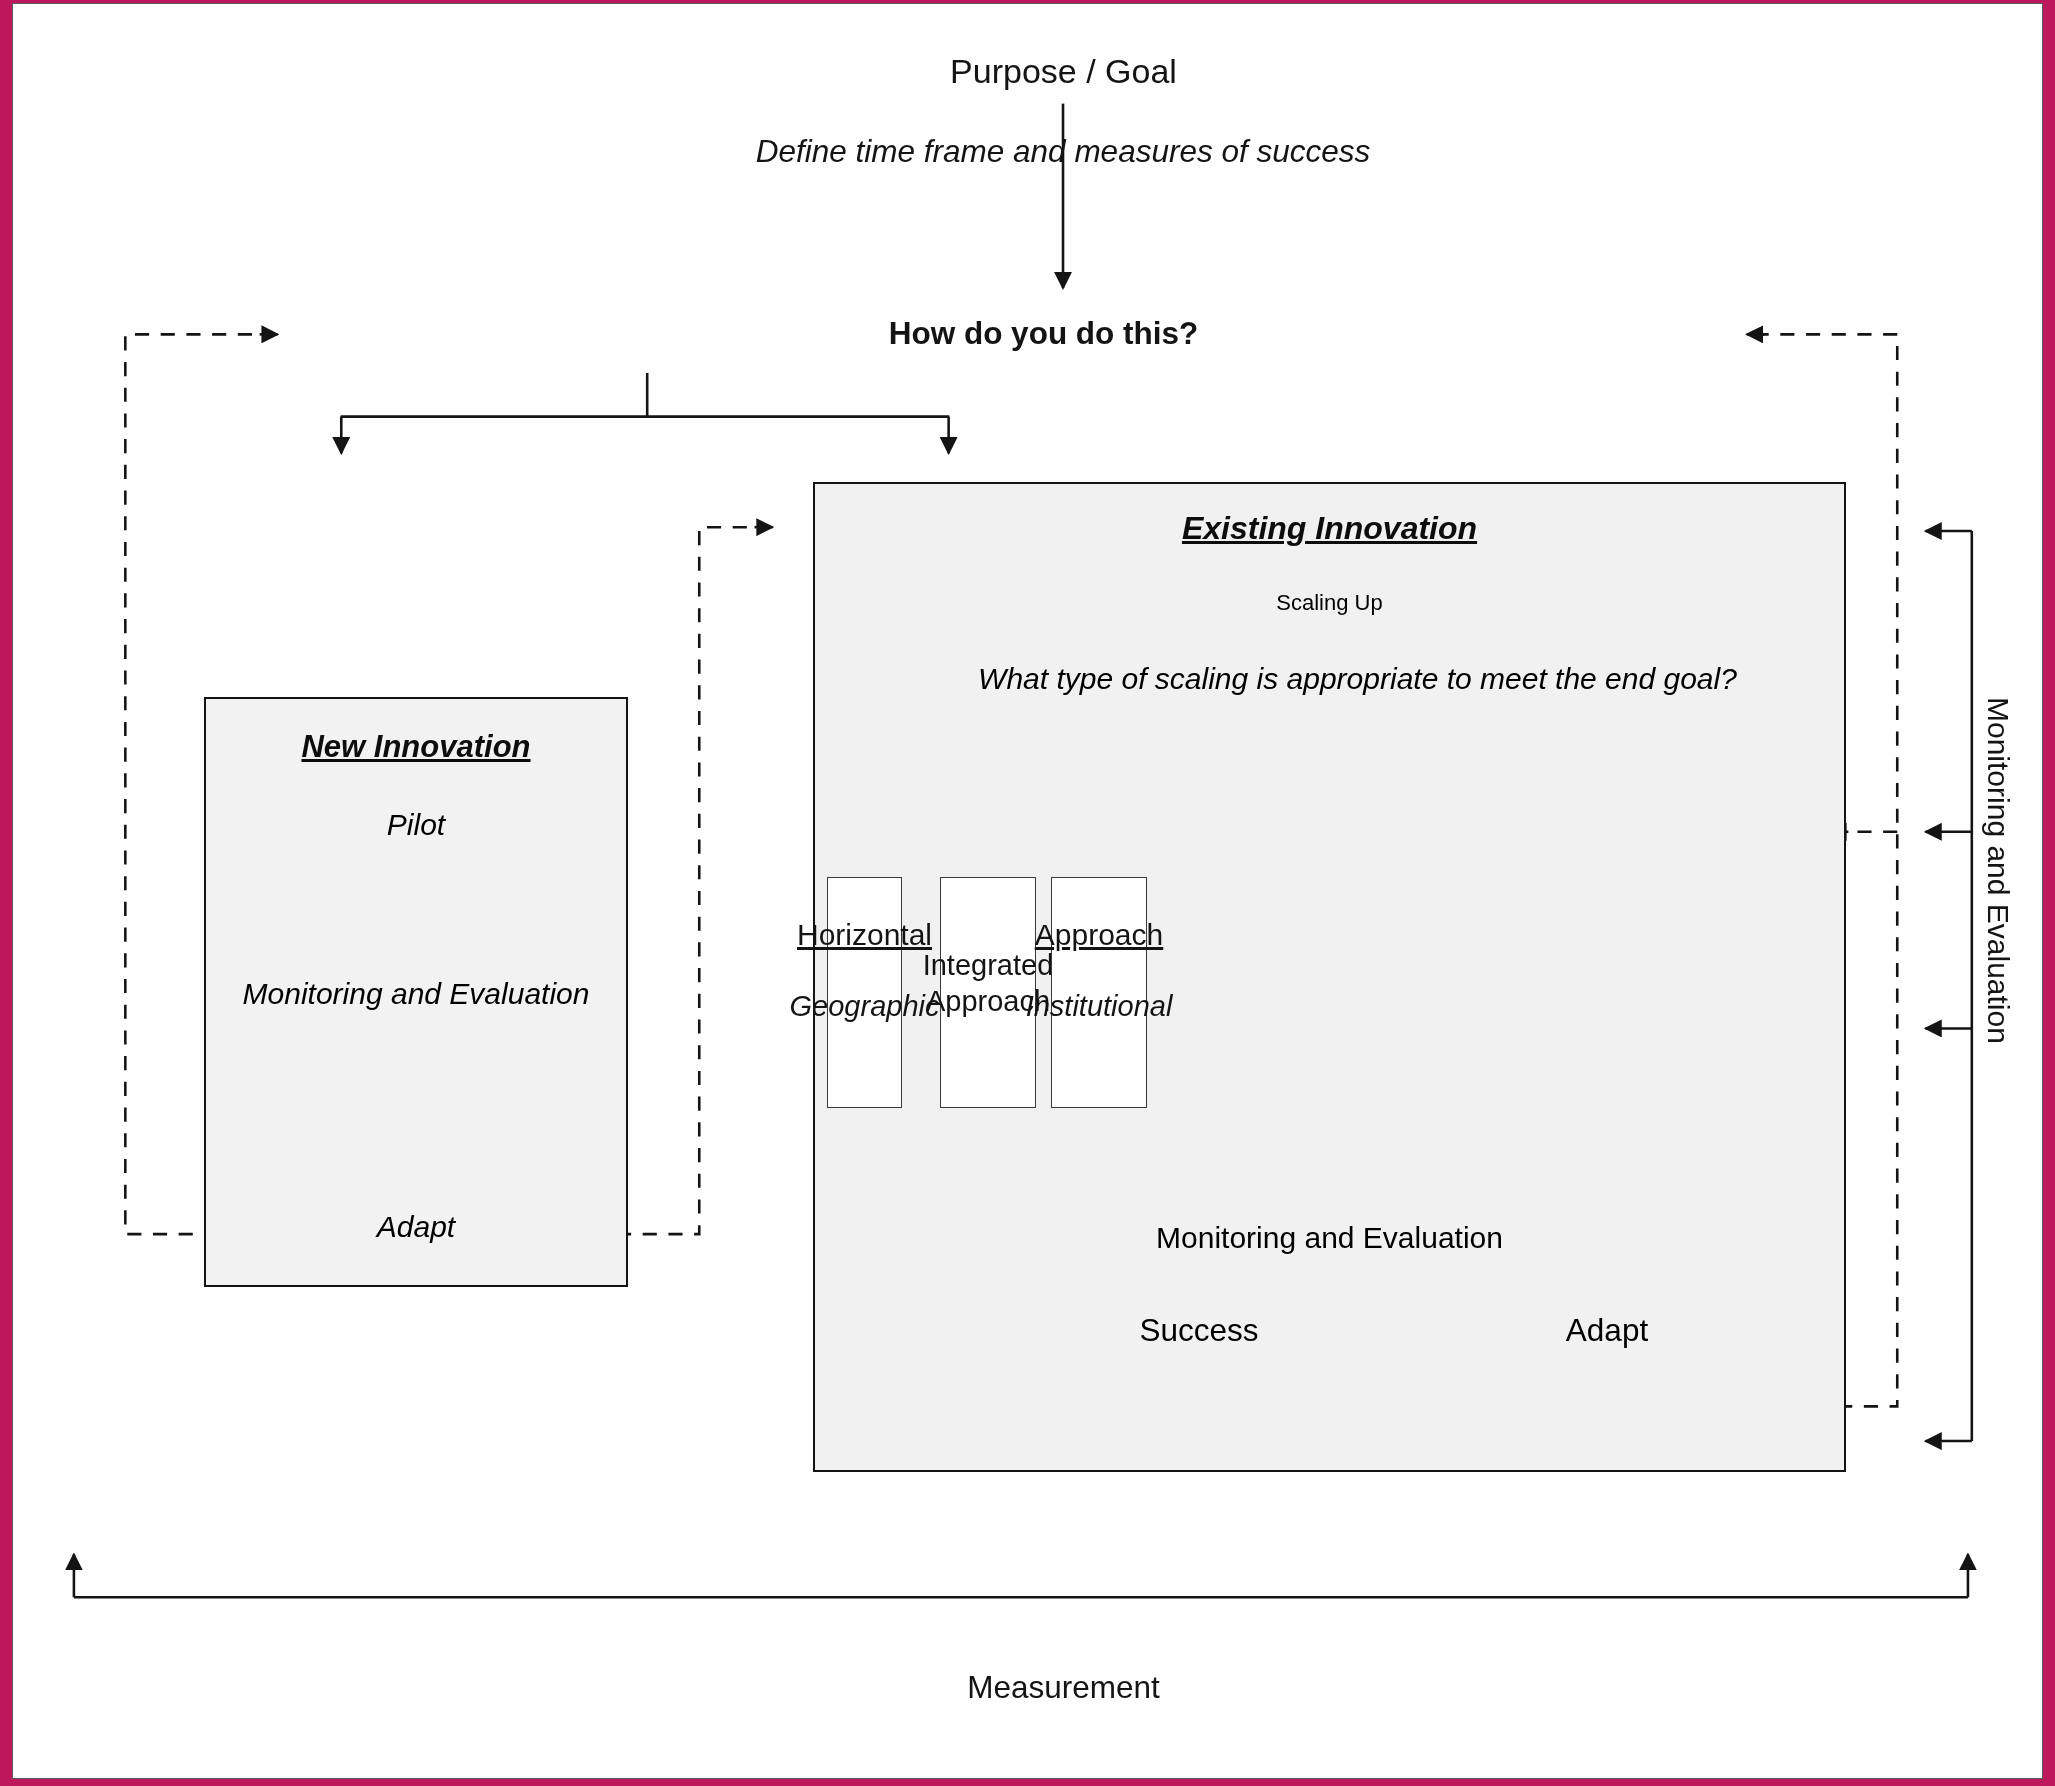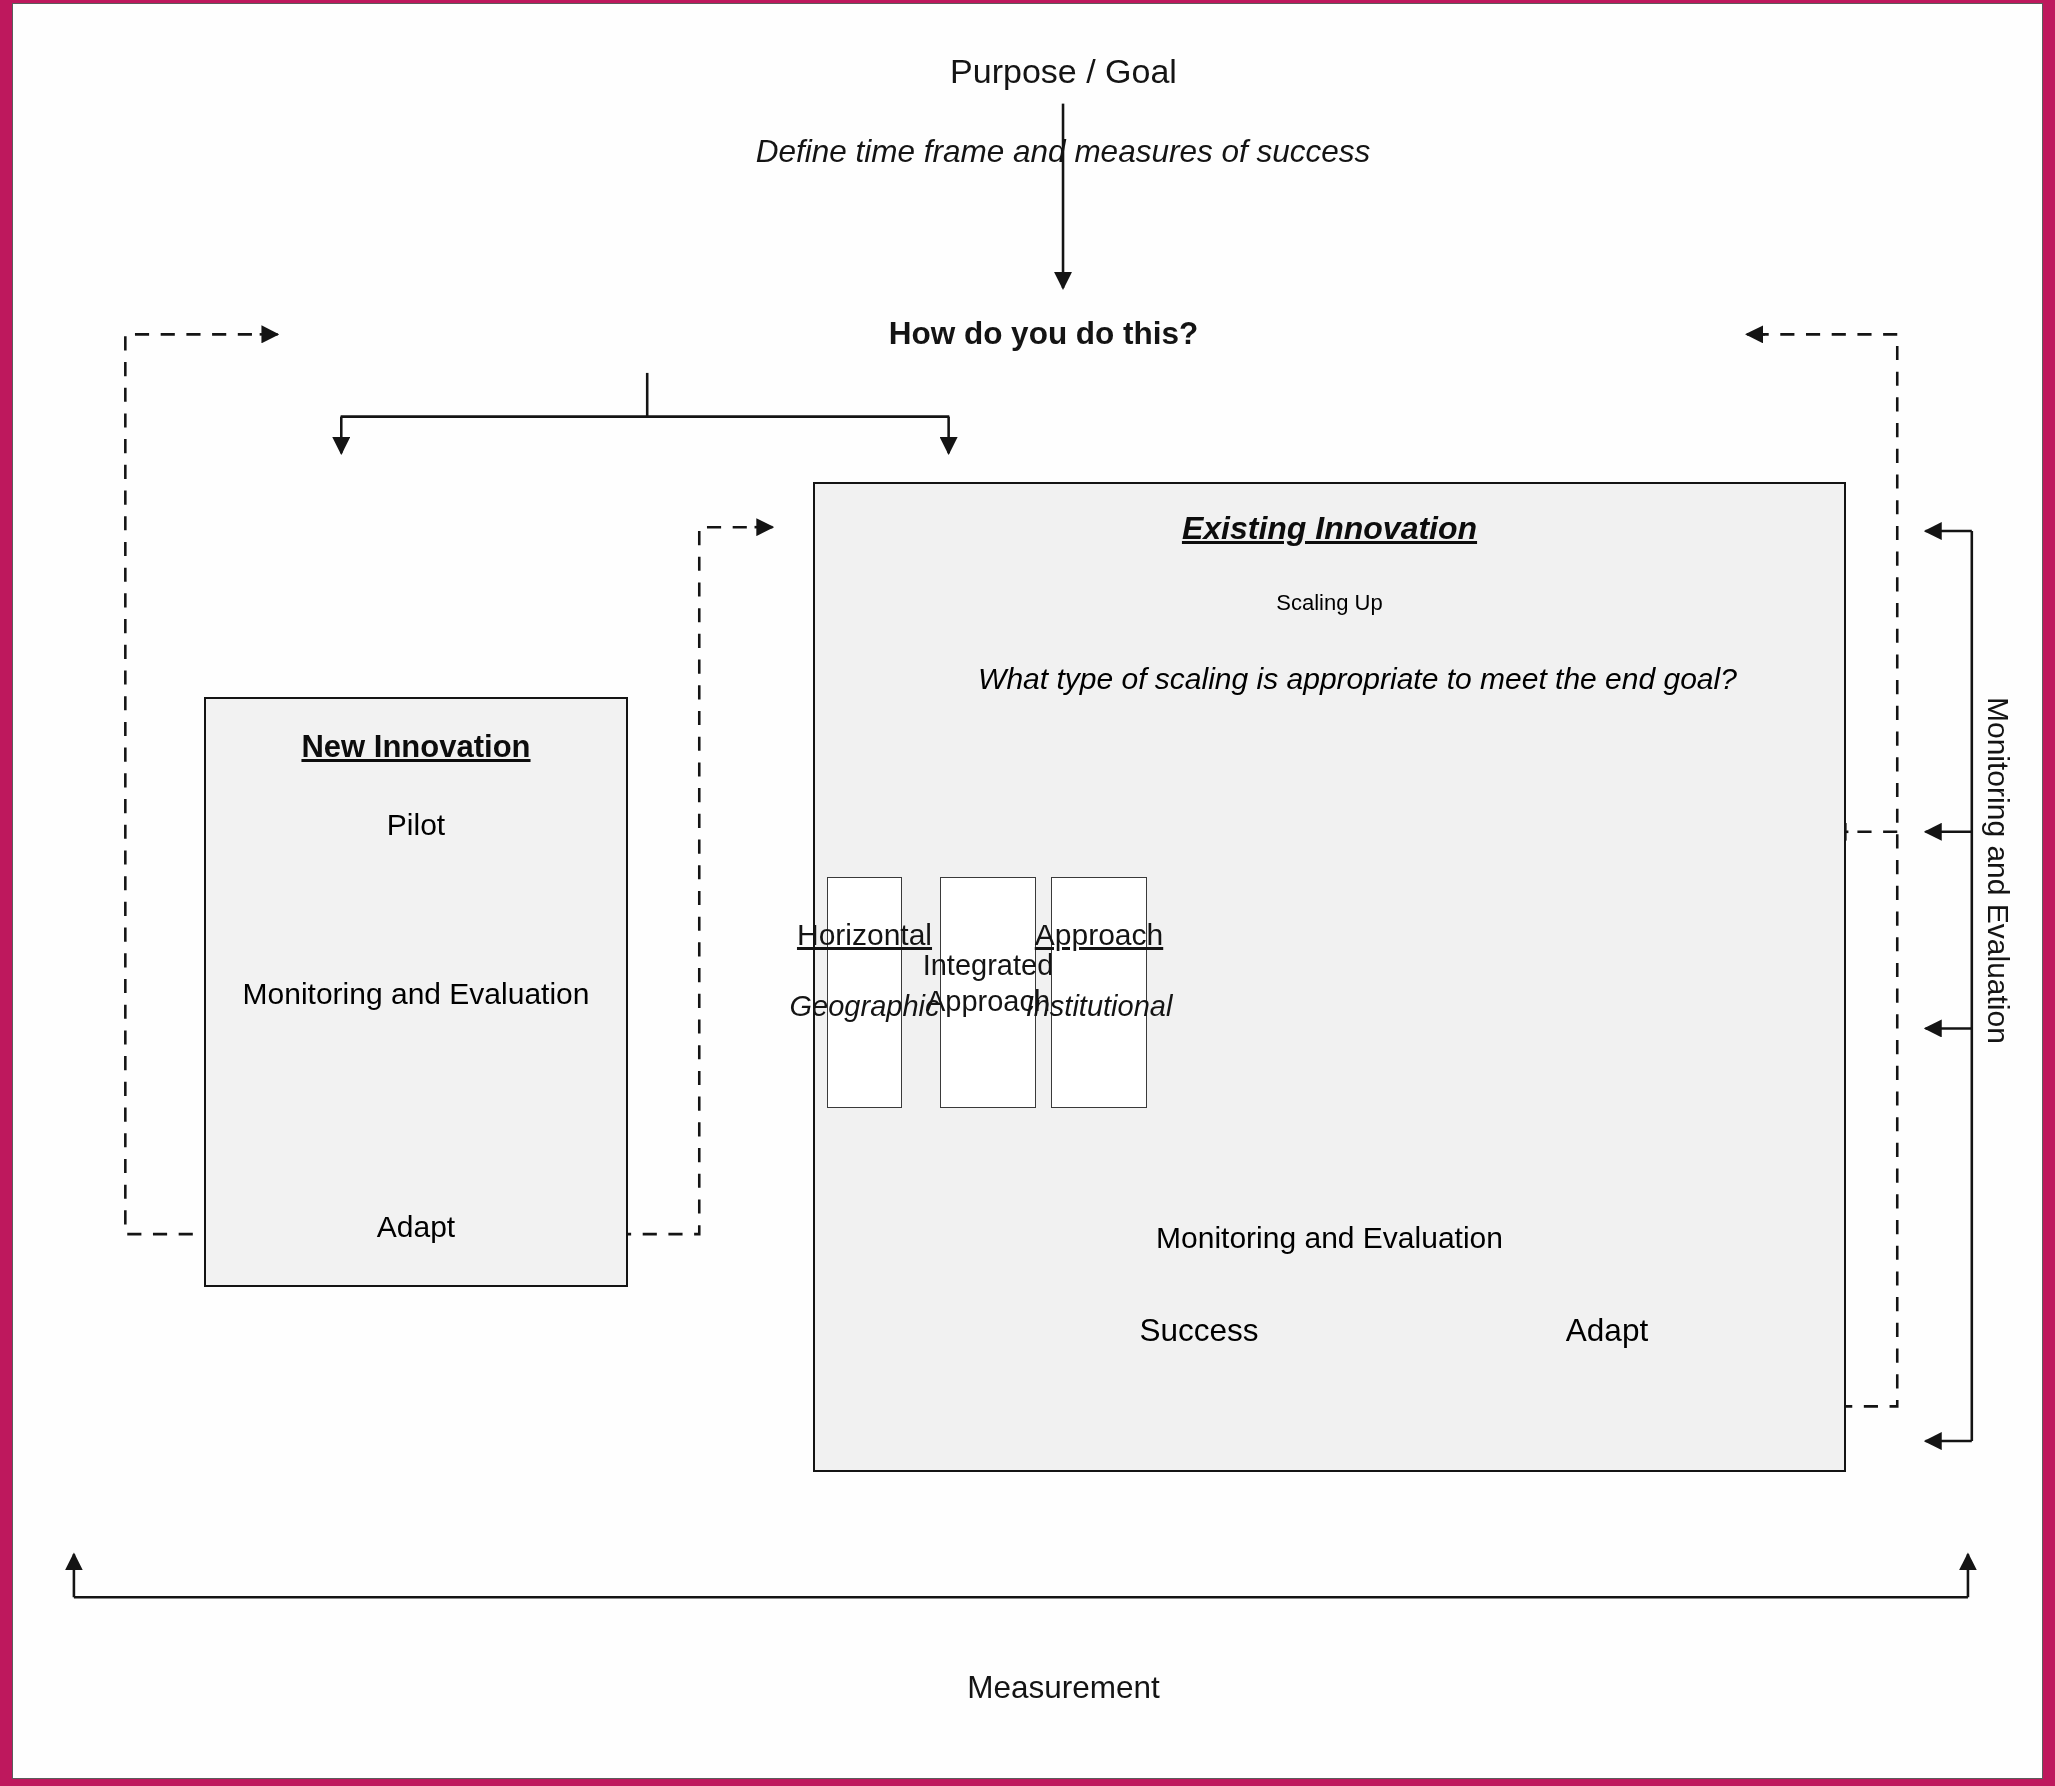--- a/index.html
+++ b/index.html
@@ -30,21 +30,21 @@
   
   .tnode{position:absolute;text-align:center;color:#141414;line-height:1.22;white-space:pre;}
 
   .t-purpose{font-size:34px;}
   .t-define{font-size:31.5px;font-style:italic;}
   .t-how{font-size:31.5px;}
   .t-measurement{font-size:31.5px;}
 
   
   .box-new{position:absolute;left:204px;top:697px;width:424px;height:590px;
-     background:#f2f2f2;border:2.6px solid #141414;box-sizing:border-box;}
+     background:#f2f2f2;border:2.6px solid #141414;box-sizing:border-box;font-style:italic;}
   .box-new-title{position:absolute;left:0;top:30px;width:100%;text-align:center;
      font-size:31px;font-weight:bold;text-decoration:underline;color:#0d0d0d;}
   .n-pilot{position:absolute;left:0;top:109px;width:100%;text-align:center;font-size:30px;}
   .n-me{position:absolute;left:0;top:276px;width:100%;text-align:center;font-size:30px;line-height:1.28;}
   .n-adapt{position:absolute;left:0;top:511px;width:100%;text-align:center;font-size:30px;}
 
   
   .box-exist{position:absolute;left:813px;top:482px;width:1033px;height:990px;
      background:#f1f1f1;border:2.6px solid #141414;box-sizing:border-box;}
   .box-exist-title{position:absolute;left:0;top:26px;width:100%;text-align:center;

